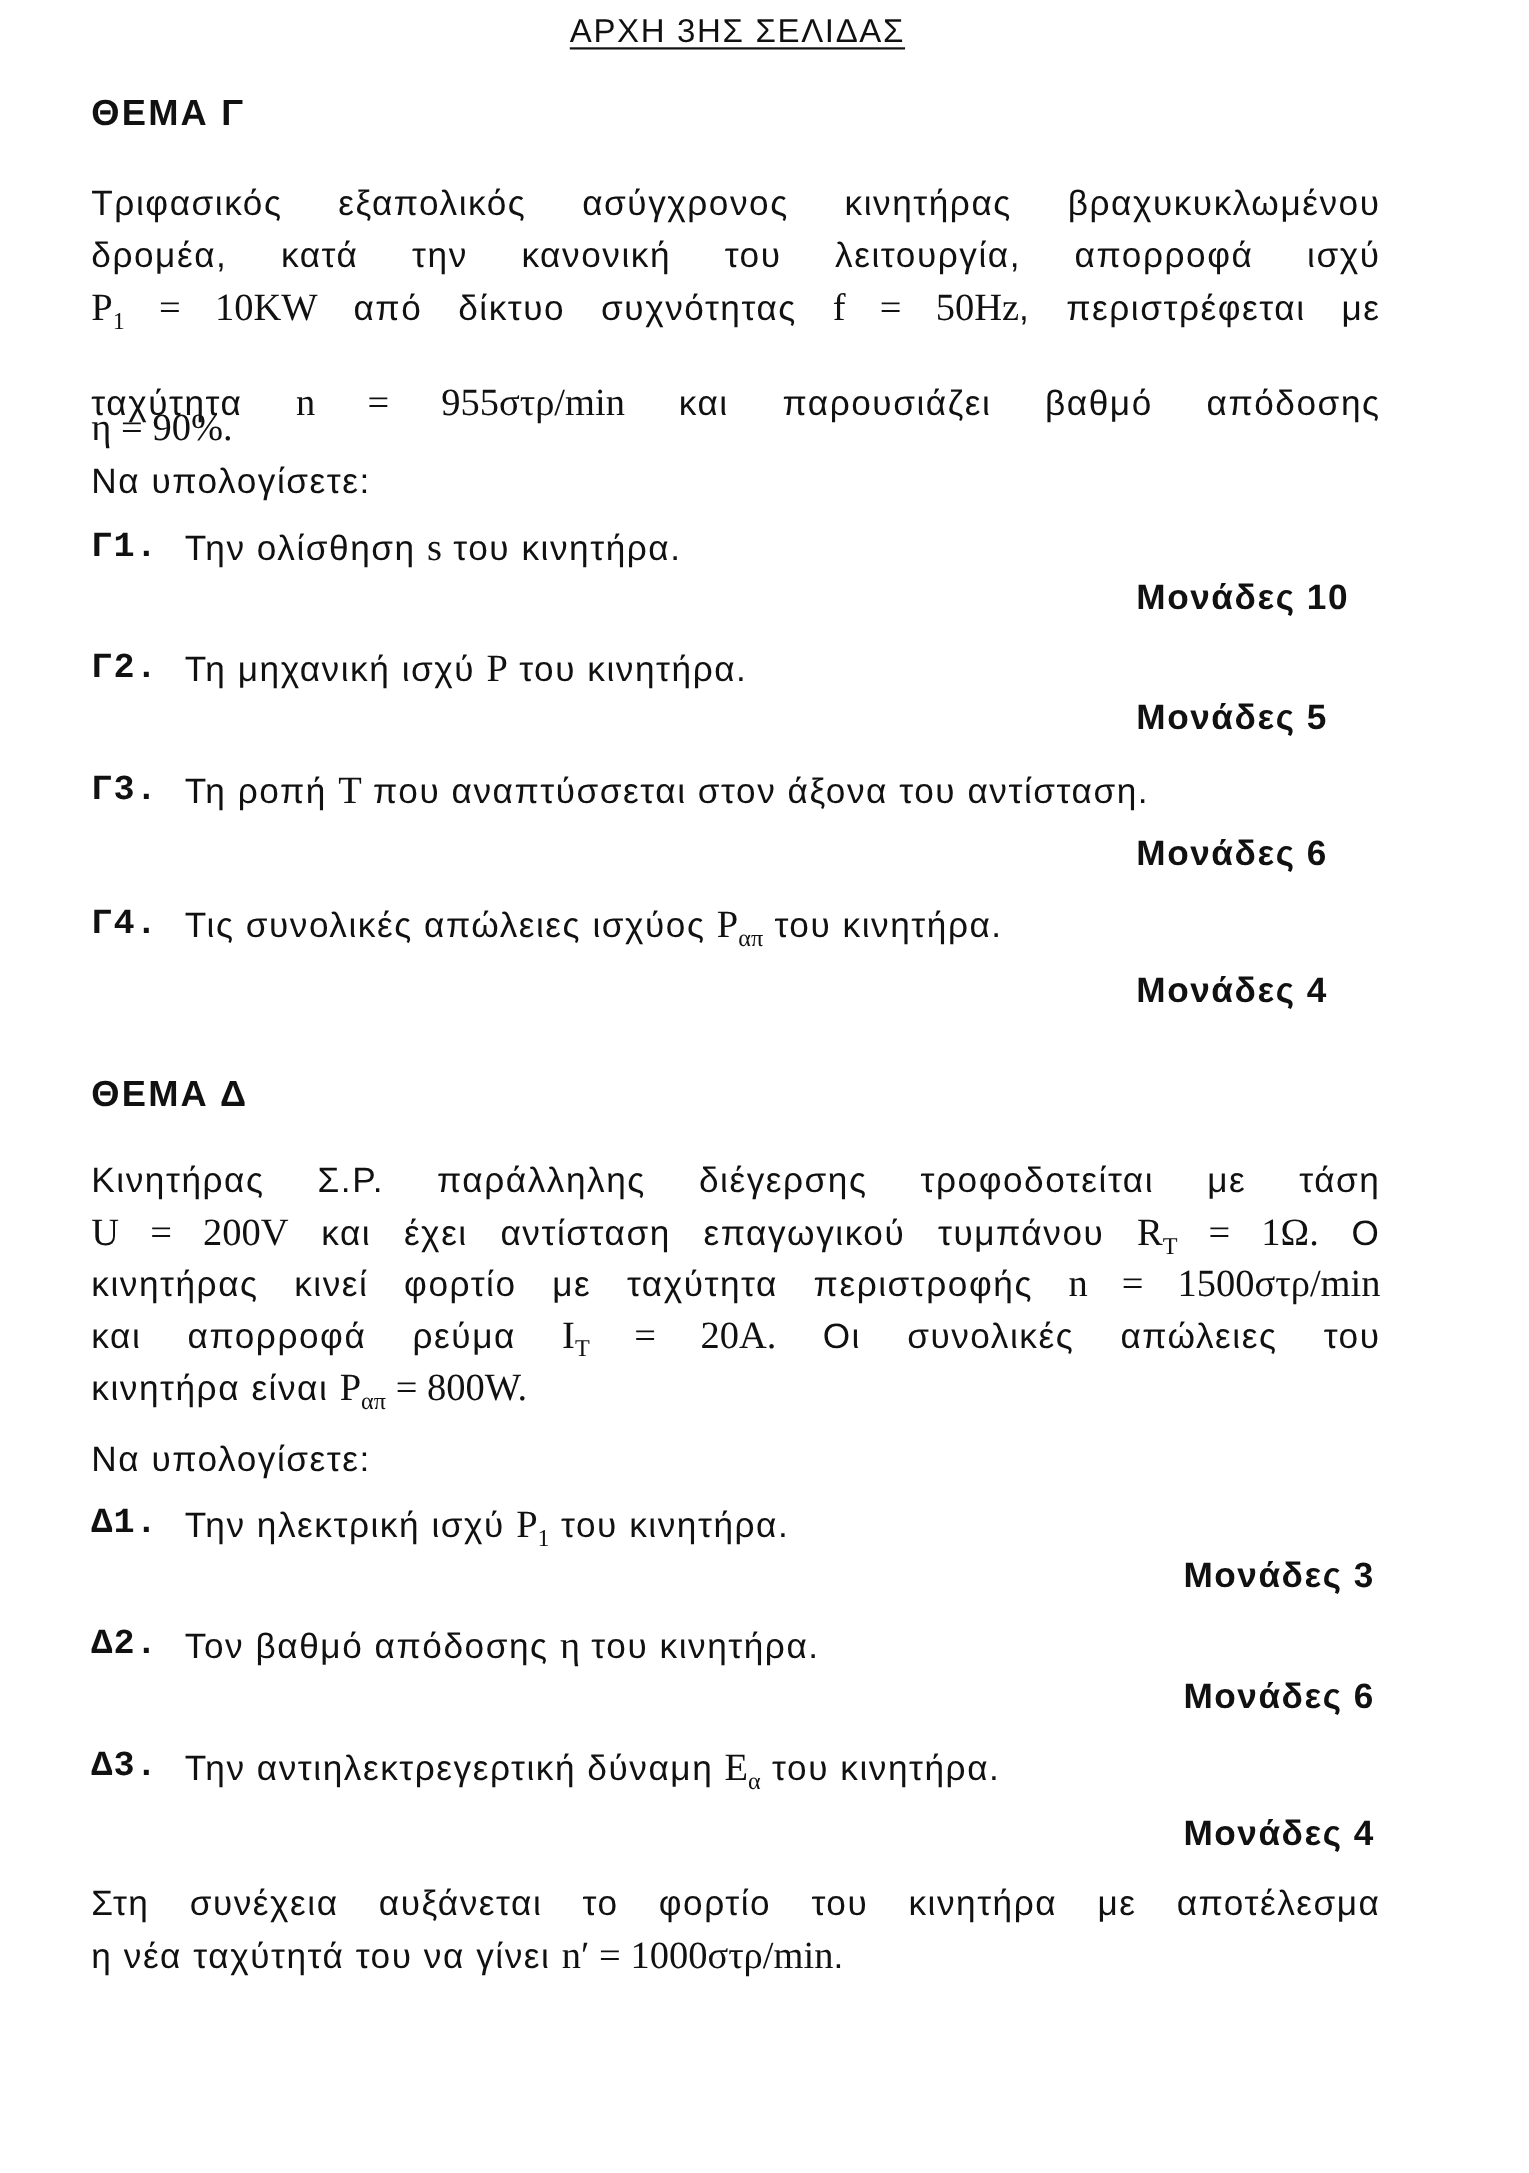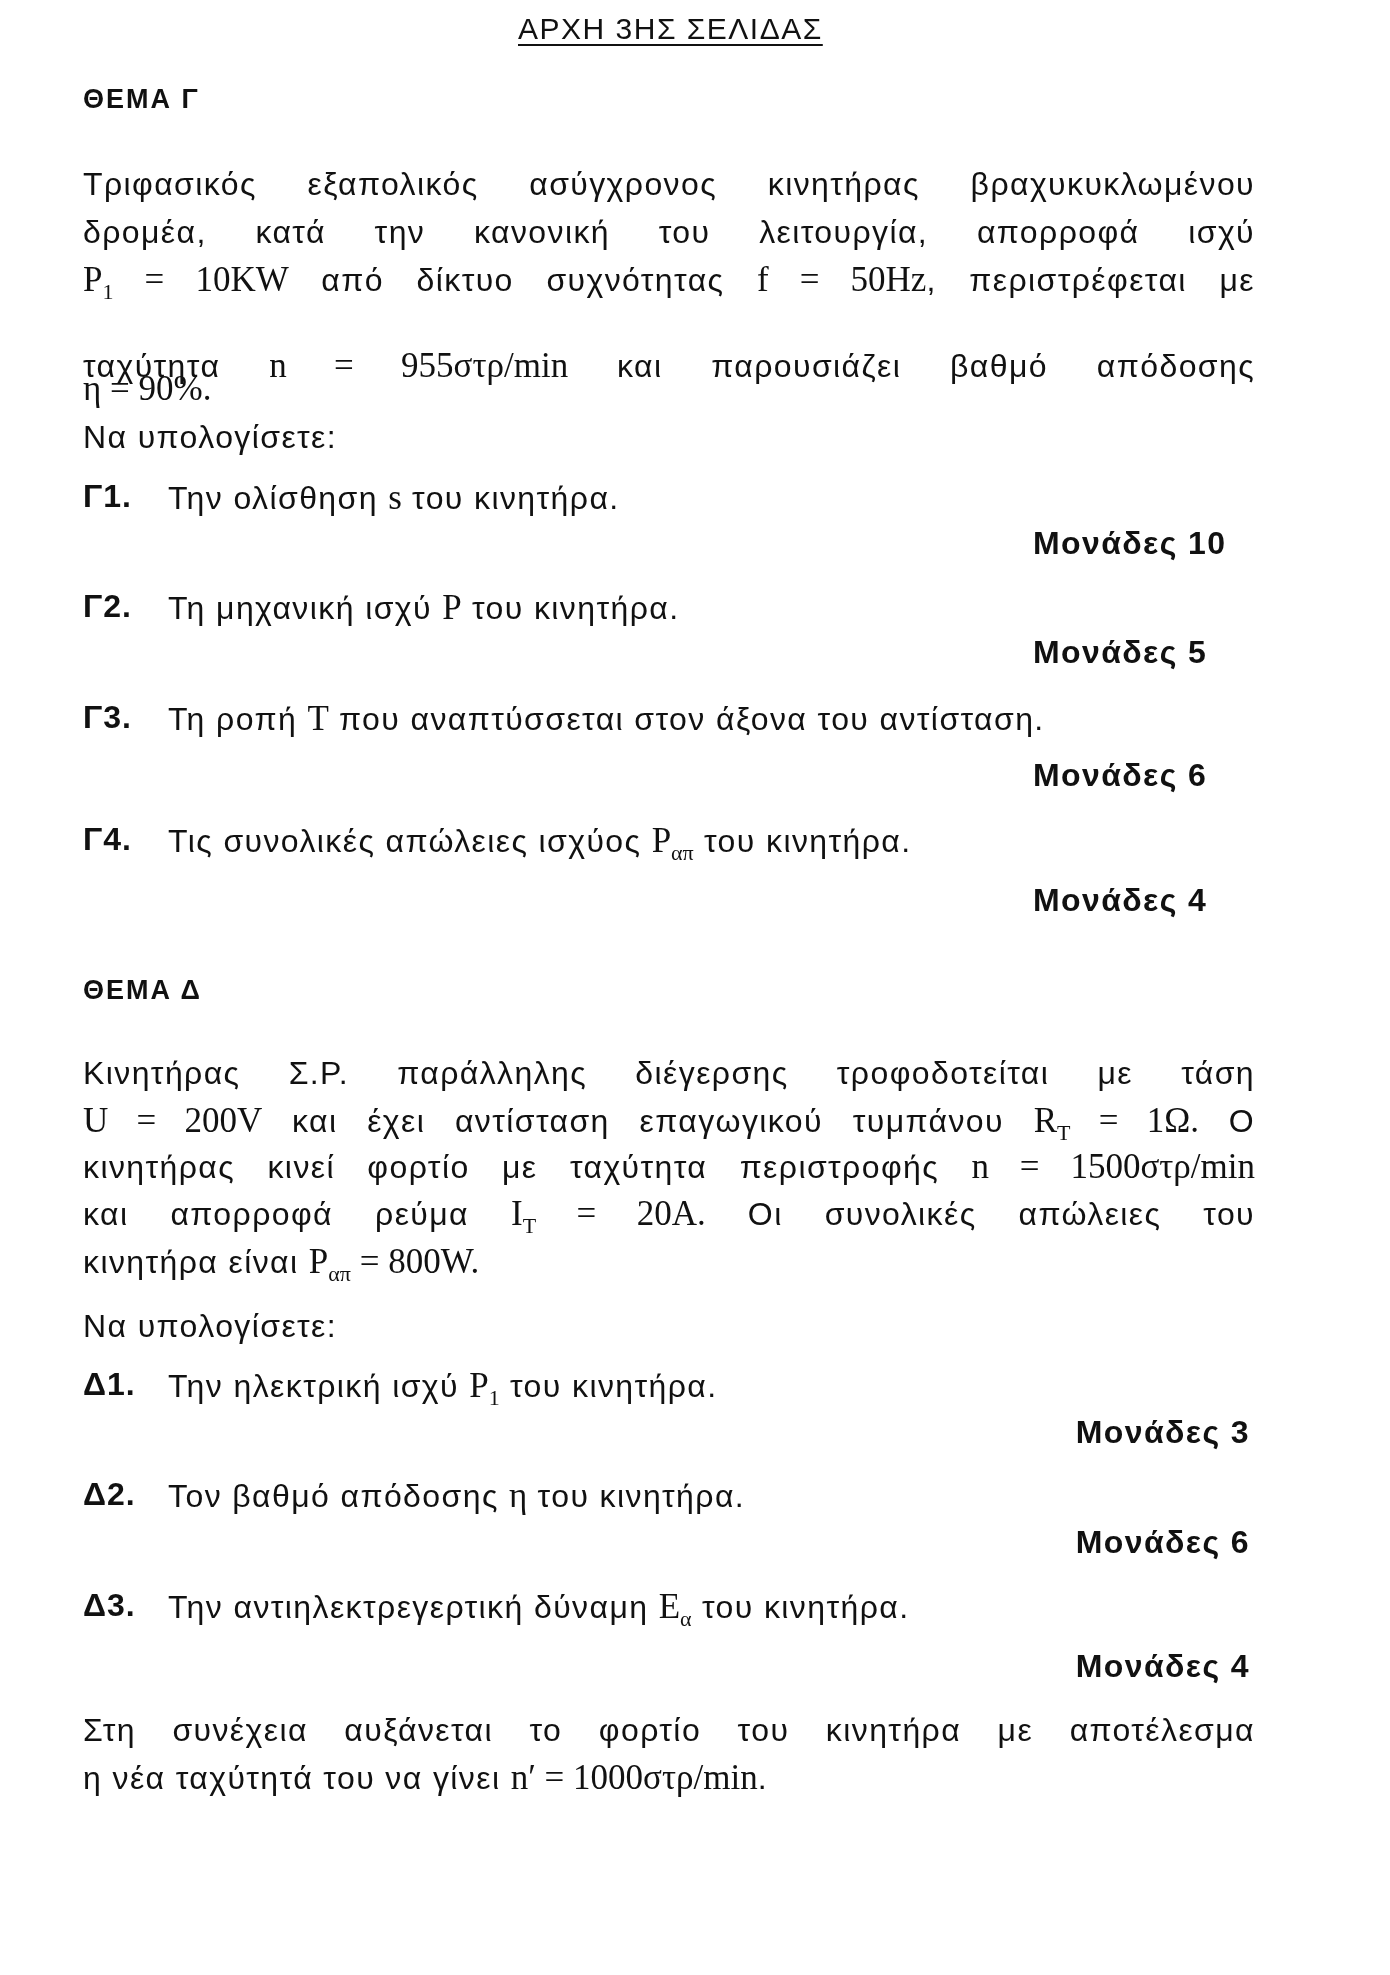--- a/index.html
+++ b/index.html
@@ -1,25 +1,25 @@
 <!DOCTYPE html>
 <html><head>
 <meta charset="utf-8">
 <style>
   html, body { margin:0; padding:0; background:#ffffff; }
   body { width:1390px; height:1975px; position:relative; overflow:hidden; color:#111; }
   .page { position:absolute; left:0; top:0; width:1390px; height:1562px; background:#fff; }
   .abs { position:absolute; white-space:nowrap; }
   .hdr { font-family:"Liberation Sans", sans-serif; font-size:30px; letter-spacing:1.5px; text-decoration:underline; text-underline-offset:5px; text-decoration-thickness:2px; }
-  .title { font-family:"Liberation Sans", sans-serif; font-weight:bold; font-size:27px; letter-spacing:2px; left:83px; }
+  .title { font-family:"Liberation Sans", sans-serif; font-weight:bold; font-size:33px; letter-spacing:2px; left:83px; }
   .line { font-family:"Liberation Sans", sans-serif; font-size:32px; letter-spacing:1.4px; left:83px; width:1172px; line-height:40px; }
   .just { text-align:justify; text-align-last:justify; }
   .math { font-family:"Liberation Serif", serif; font-size:35px; letter-spacing:0; }
   .math sub { font-size:22px; vertical-align:-8px; line-height:0; }
-  .qlabel { font-family:Liberation Sans, sans-serif; font-weight:bold; font-size:32px; letter-spacing:1px; left:83px; }
+  .qlabel { font-family:Liberation Mono, monospace; font-weight:bold; font-size:32px; letter-spacing:1px; left:83px; }
   .qtext { font-family:"Liberation Sans", sans-serif; font-size:32px; letter-spacing:1.4px; left:168px; }
   .points { font-family:"Liberation Sans", sans-serif; font-weight:bold; font-size:32px; letter-spacing:1.4px; }
   .pg { left:1033px; }
   .pd { right:140px; }
 </style>
 </head>
 <body>
 
 <div class="page">
 

